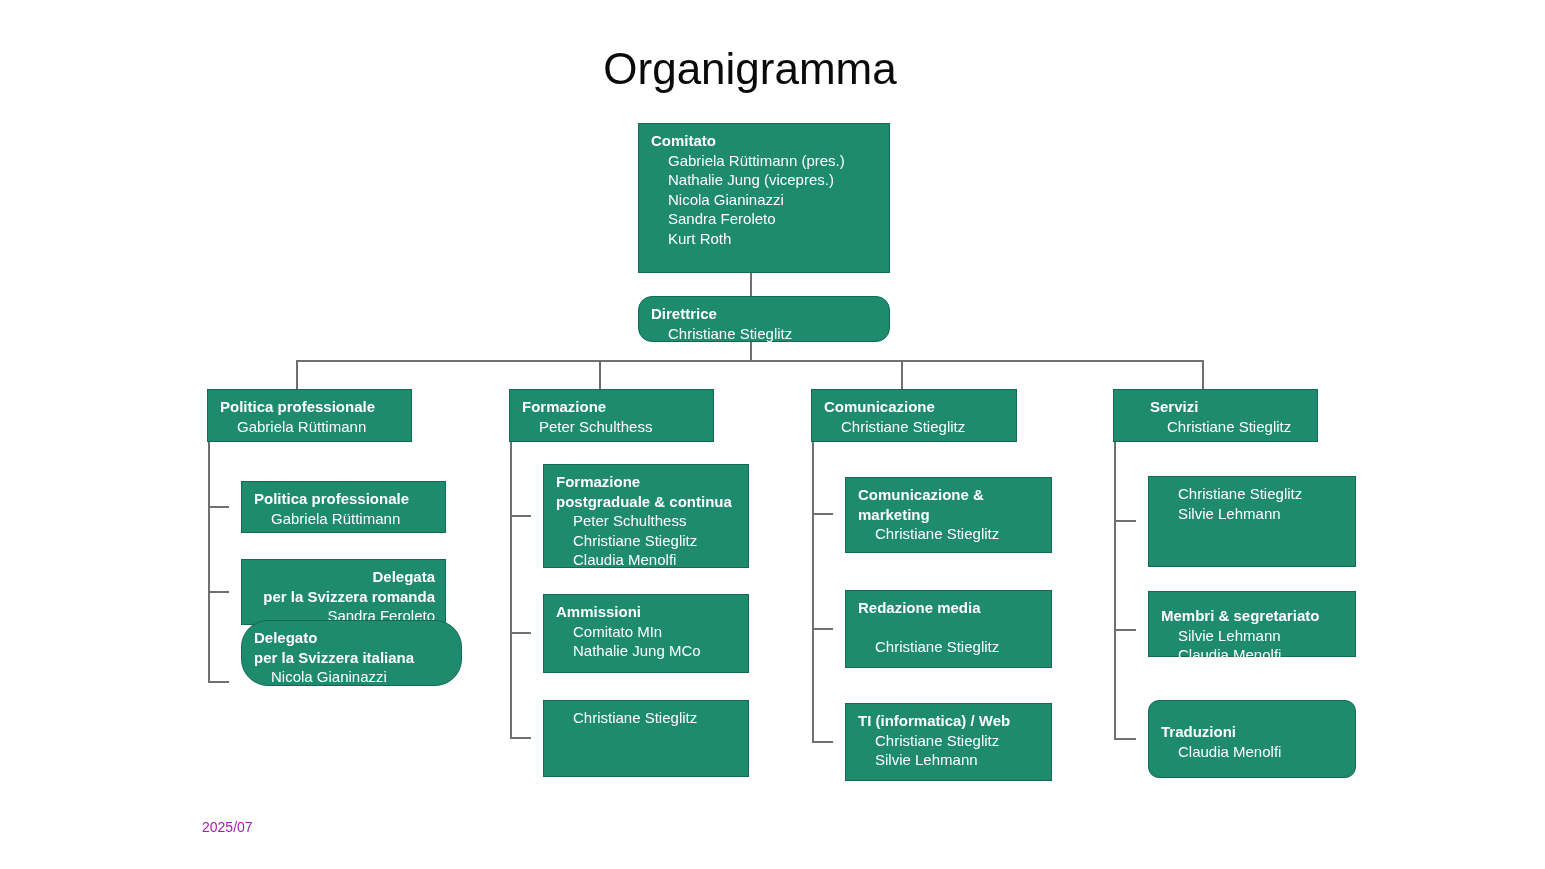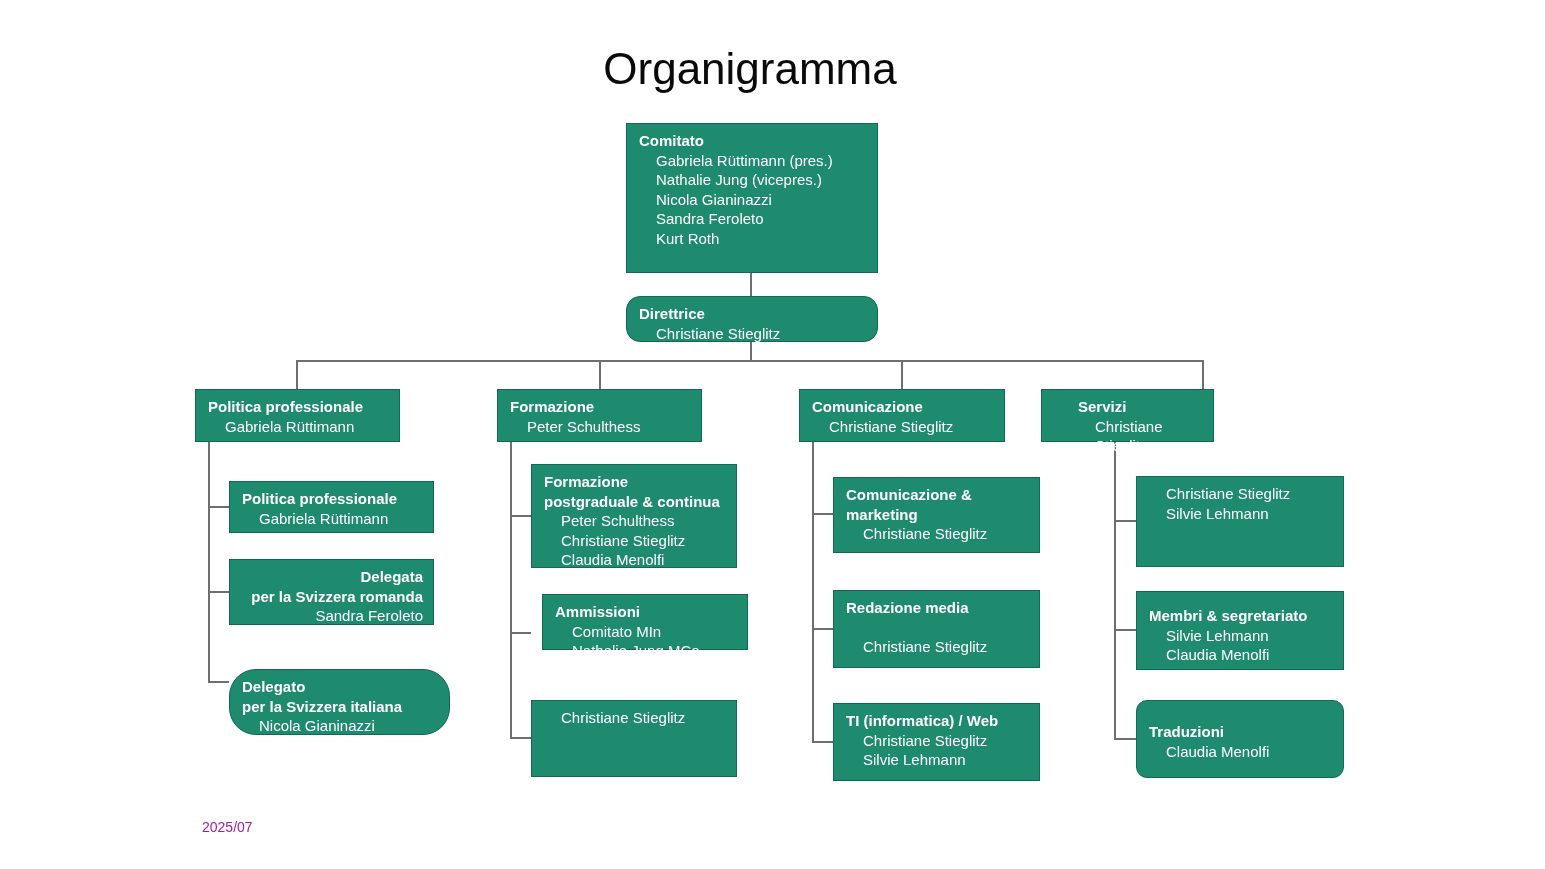--- a/index.html
+++ b/index.html
@@ -8,20 +8,21 @@
     font-family:"Liberation Sans", sans-serif; overflow:hidden;
   }
   .page-title {
     position:absolute; top:44px; left:0; width:1500px; text-align:center;
     font-size:44px; font-weight:400; color:#0a0a0a; margin:0;
   }
   .node {
     position:absolute; box-sizing:border-box;
     background:#1e8a6e; border:1px solid #126a53; color:#ffffff;
     padding:7px 10px 6px 12px;
+    margin-left:12px;
   }
   .node-title  { font-weight:bold; font-size:15px; line-height:19.5px; white-space:pre-line; }
   .node-members{ font-size:15px; line-height:19.5px; padding-left:17px; white-space:pre-line; }
   .hline, .vline { position:absolute; background:#6f6f6f; }
   .hline { height:2px; }
   .vline { width:2px; }
   .footer { position:absolute; left:202px; top:819px; font-size:14px; color:#a21caf; }
 </style>
 </head>
 <body>
@@ -77,48 +78,48 @@
     <div class="node-members">Gabriela Rüttimann</div>
   </div>
   <div class="node" style="left:497px; top:389px; width:205px; height:53px;">
     <div class="node-title">Formazione</div>
     <div class="node-members">Peter Schulthess</div>
   </div>
   <div class="node" style="left:799px; top:389px; width:206px; height:53px;">
     <div class="node-title">Comunicazione</div>
     <div class="node-members">Christiane Stieglitz</div>
   </div>
-  <div class="node" style="left:1041px; top:389px; width:173px; height:53px;padding-left:36px;">
+  <div class="node" style="left:1101px; top:389px; width:205px; height:53px;padding-left:36px;">
     <div class="node-title">Servizi</div>
     <div class="node-members">Christiane Stieglitz</div>
   </div>
 
   <div class="node" style="left:229px; top:481px; width:205px; height:52px;">
     <div class="node-title">Politica professionale</div>
     <div class="node-members">Gabriela Rüttimann</div>
   </div>
   <div class="node" style="left:229px; top:559px; width:205px; height:66px;text-align:right;">
     <div class="node-title">Delegata
 per la Svizzera romanda</div>
     <div class="node-members">Sandra Feroleto</div>
   </div>
-  <div class="node" style="left:229px; top:669px; width:221px; height:66px;border-radius:27px;">
+  <div class="node" style="left:229px; top:620px; width:221px; height:66px;border-radius:27px;">
     <div class="node-title">Delegato
 per la Svizzera italiana</div>
     <div class="node-members">Nicola Gianinazzi</div>
   </div>
 
   <div class="node" style="left:531px; top:464px; width:206px; height:104px;">
     <div class="node-title">Formazione
 postgraduale &amp; continua</div>
     <div class="node-members">Peter Schulthess
 Christiane Stieglitz
 Claudia Menolfi</div>
   </div>
-  <div class="node" style="left:542px; top:594px; width:206px; height:56px;">
+  <div class="node" style="left:531px; top:594px; width:206px; height:79px;">
     <div class="node-title">Ammissioni</div>
     <div class="node-members">Comitato MIn
 Nathalie Jung MCo</div>
   </div>
   <div class="node" style="left:531px; top:700px; width:206px; height:77px;">
     <div class="node-members">Christiane Stieglitz</div>
   </div>
 
   <div class="node" style="left:833px; top:477px; width:207px; height:76px;">
     <div class="node-title">Comunicazione &amp;
@@ -133,21 +134,21 @@
   <div class="node" style="left:833px; top:703px; width:207px; height:78px;">
     <div class="node-title">TI (informatica) / Web</div>
     <div class="node-members">Christiane Stieglitz
 Silvie Lehmann</div>
   </div>
 
   <div class="node" style="left:1136px; top:476px; width:208px; height:91px;">
     <div class="node-members">Christiane Stieglitz
 Silvie Lehmann</div>
   </div>
-  <div class="node" style="left:1136px; top:591px; width:208px; height:79px; padding-top:14px;">
+  <div class="node" style="left:1136px; top:591px; width:208px; height:66px; padding-top:14px;">
     <div class="node-title">Membri &amp; segretariato</div>
     <div class="node-members">Silvie Lehmann
 Claudia Menolfi</div>
   </div>
   <div class="node" style="left:1136px; top:700px; width:208px; height:78px; padding-top:21px;border-radius:11px;">
     <div class="node-title">Traduzioni</div>
     <div class="node-members">Claudia Menolfi</div>
   </div>
 
   <div class="footer">2025/07</div>

